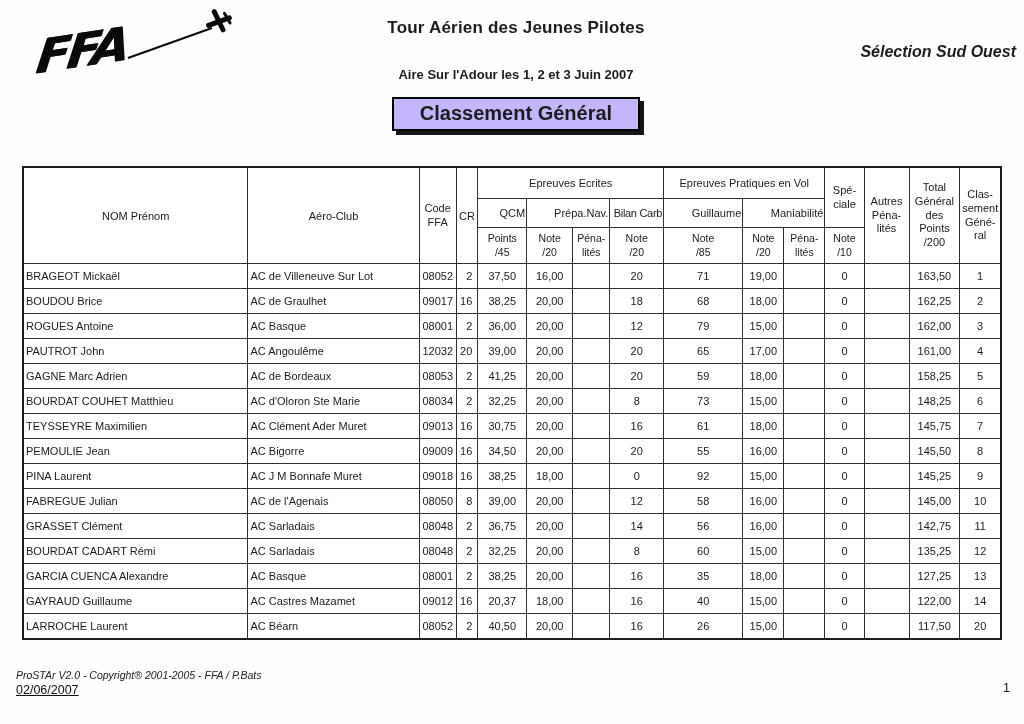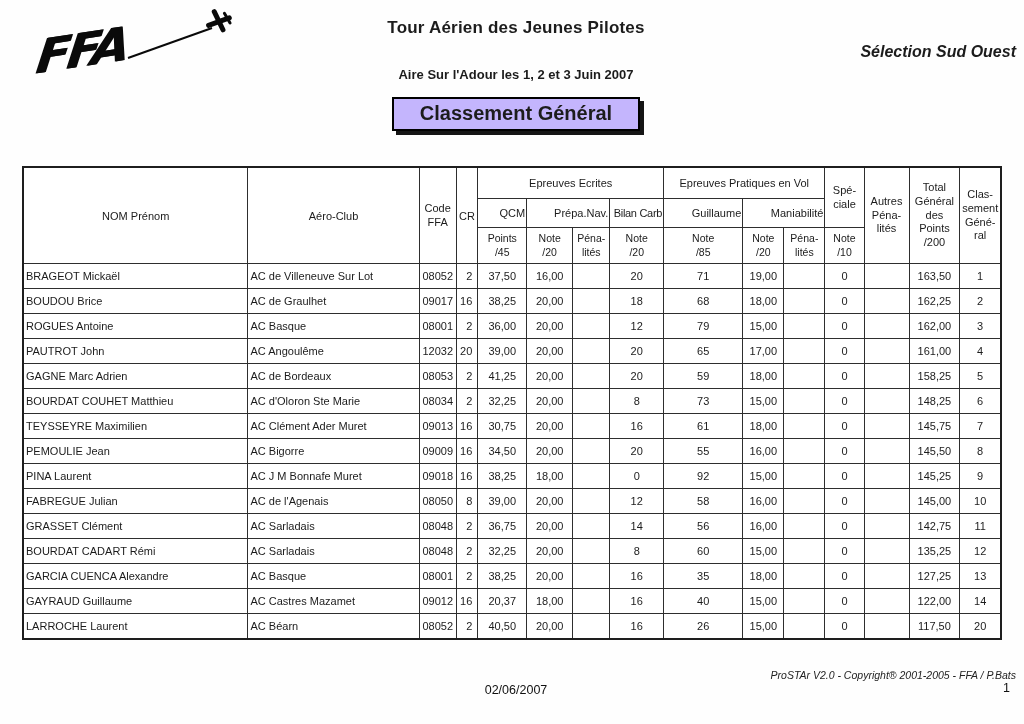--- a/index.html
+++ b/index.html
@@ -49,26 +49,26 @@
   .results thead tr.r2 th { height:26px;text-align:right; }
   .results thead tr.r3 th { height:33px; font-size:10.5px; }
   th.pre { white-space:pre-line; line-height:1.25; }
   th.small { font-size:10px; letter-spacing:-0.3px; }
   .results tbody td { height:24px; font-size:11px; text-align:center; padding:0 2px; }
   .results tbody td.left  { text-align:left; }
   .results tbody td.right { text-align:right; padding-right:5px; }
 
   
   .credit {
-    position:absolute; top:669px; left:16px; width:1000px; text-align:right;
+    position:absolute; top:669px; left:16px; width:1000px; text-align:left;
     font-size:10.5px; font-style:italic; color:#222;
   }
   .fdate {
-    position:absolute; top:683px; left:16px; width:1000px; text-align:center;
-    font-size:12.5px; color:#111;
+    position:absolute; top:683px; left:16px; width:1000px; 
+    font-size:12.5px; color:#111;text-decoration:underline;
   }
   .pagenum { position:absolute; top:681px; right:14px; font-size:12.5px; color:#111; }
 </style>
 </head>
 <body>
 
 <div class="page">
 
   <div class="logo">
     <span class="ffa">FFA</span>

